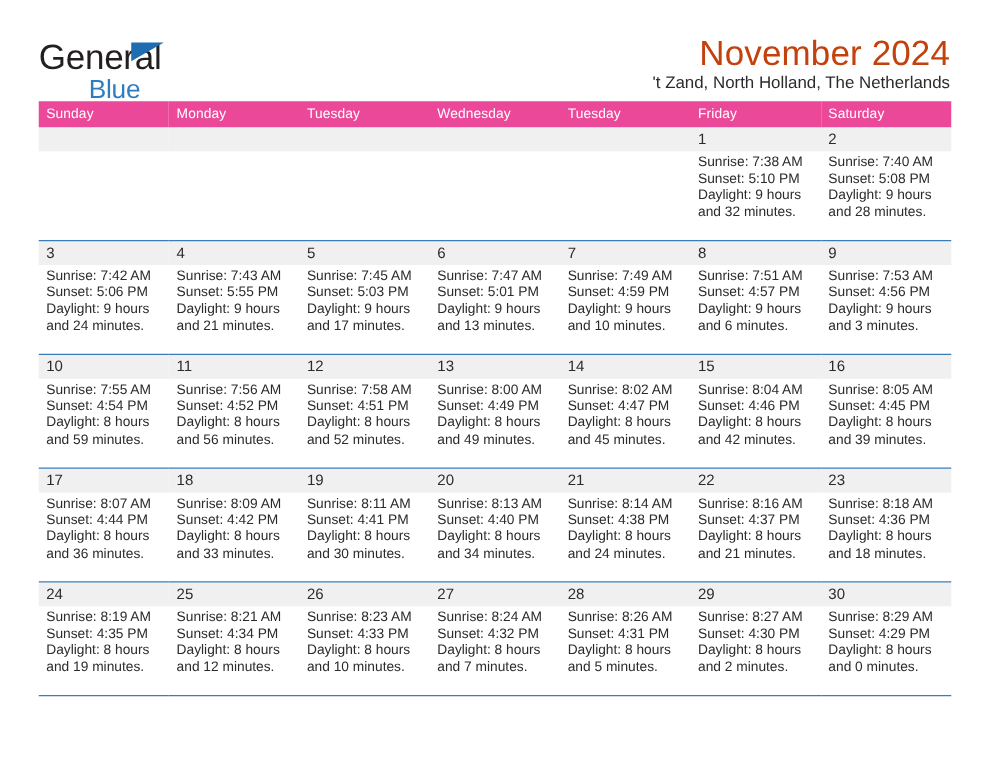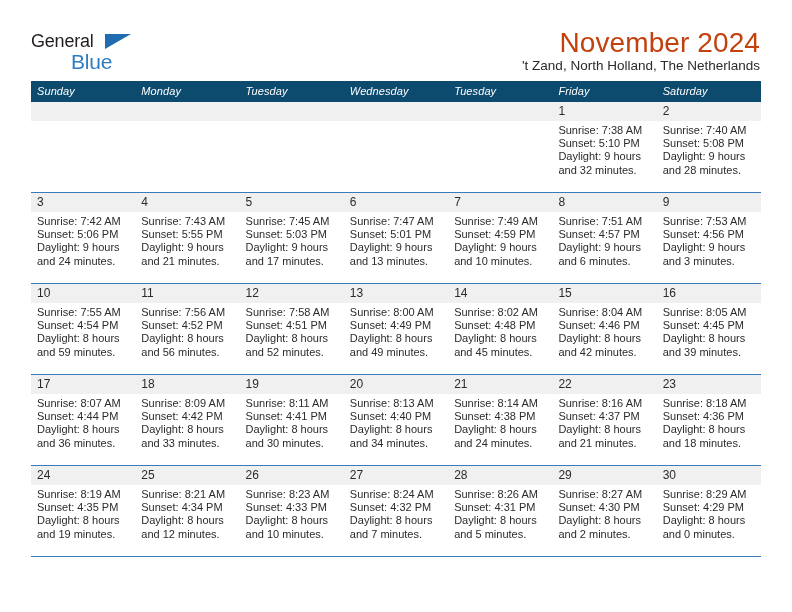--- a/index.html
+++ b/index.html
@@ -32,21 +32,21 @@
     box-sizing: border-box;
   }
   .logo {
     position: relative;
     width: 110px;
     padding-top: 4px;
     line-height: 1;
     user-select: none;
   }
   .logo-general {
-    font-size: 18px;
+    font-size: 28px;
     letter-spacing: -0.2px;
     color: #231f20;
     font-family: "Liberation Sans", sans-serif;
   }
   .logo-blue {
     display: block;
     font-size: 21px;
     letter-spacing: -0.2px;
     color: #2f7dc1;
     margin-top: 1px;
@@ -80,29 +80,28 @@
   }
 
   
   .calendar {
     margin-top: 5px;
     width: 730px;
     border-collapse: collapse;
     table-layout: fixed;
   }
   .calendar th {
-    background: #0c4a6e;
+    background: #ec4899;
     color: #ffffff;
     font-size: 11px;
     font-weight: normal;
     text-align: left;
     padding: 4px 0 5px 6px;
     height: 11px;
     letter-spacing: 0.1px;
-    font-style: italic;
   }
   .calendar td {
     vertical-align: top;
     padding: 0;
     border-bottom: 1px solid #3a7cba;
     width: 104.28px;
     height: 90px;
   }
   .daynum {
     background: #f0f0f0;
@@ -288,21 +287,21 @@
               <div>Sunrise: 8:00 AM</div>
               <div>Sunset: 4:49 PM</div>
               <div>Daylight: 8 hours</div>
               <div>and 49 minutes.</div>
             </div>
           </td>
           <td class="">
             <div class="daynum">14</div>
             <div class="events">
               <div>Sunrise: 8:02 AM</div>
-              <div>Sunset: 4:48 PM</div>
+              <div>Sunset: 4:47 PM</div>
               <div>Daylight: 8 hours</div>
               <div>and 45 minutes.</div>
             </div>
           </td>
           <td class="">
             <div class="daynum">15</div>
             <div class="events">
               <div>Sunrise: 8:04 AM</div>
               <div>Sunset: 4:46 PM</div>
               <div>Daylight: 8 hours</div>

